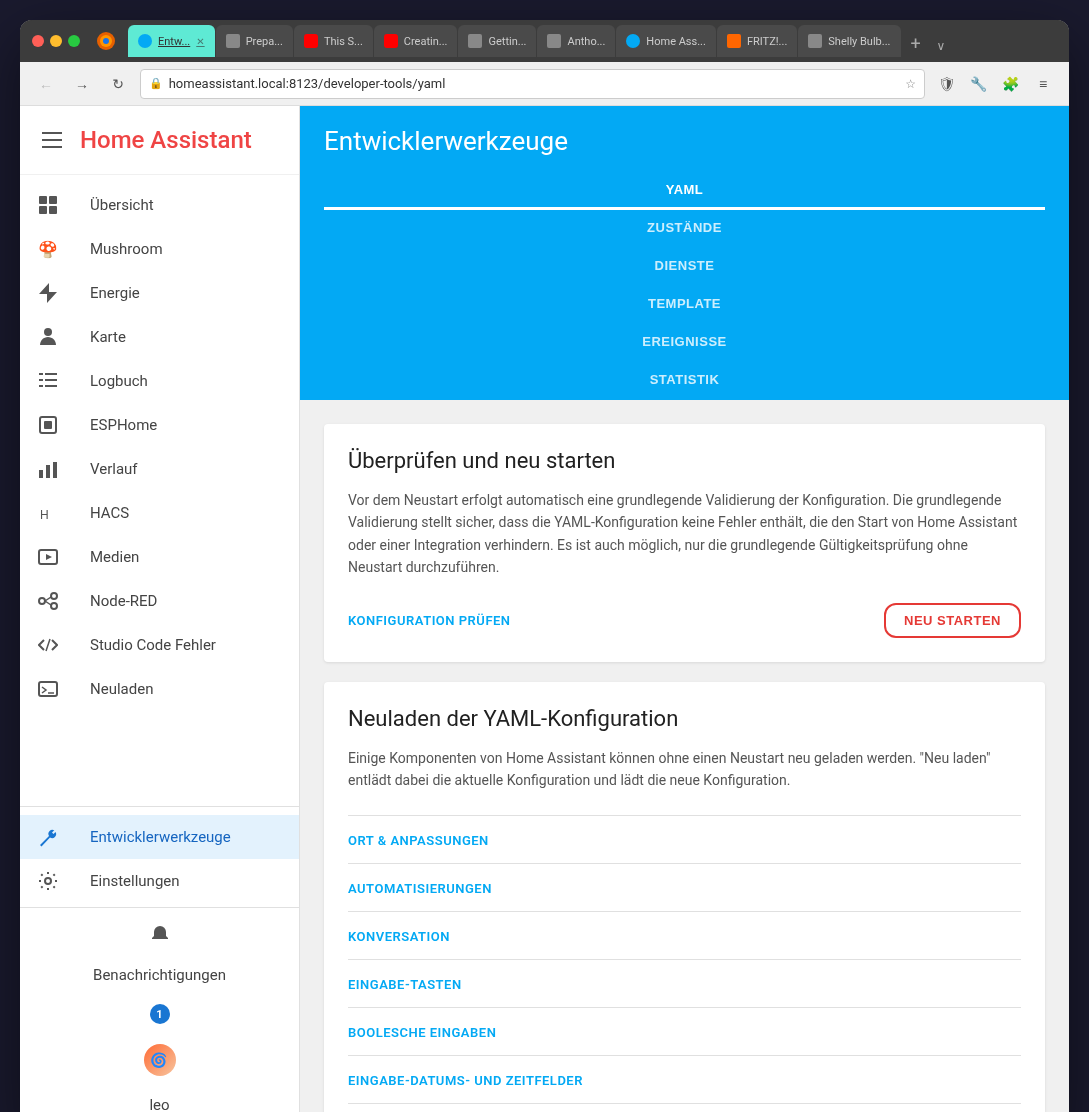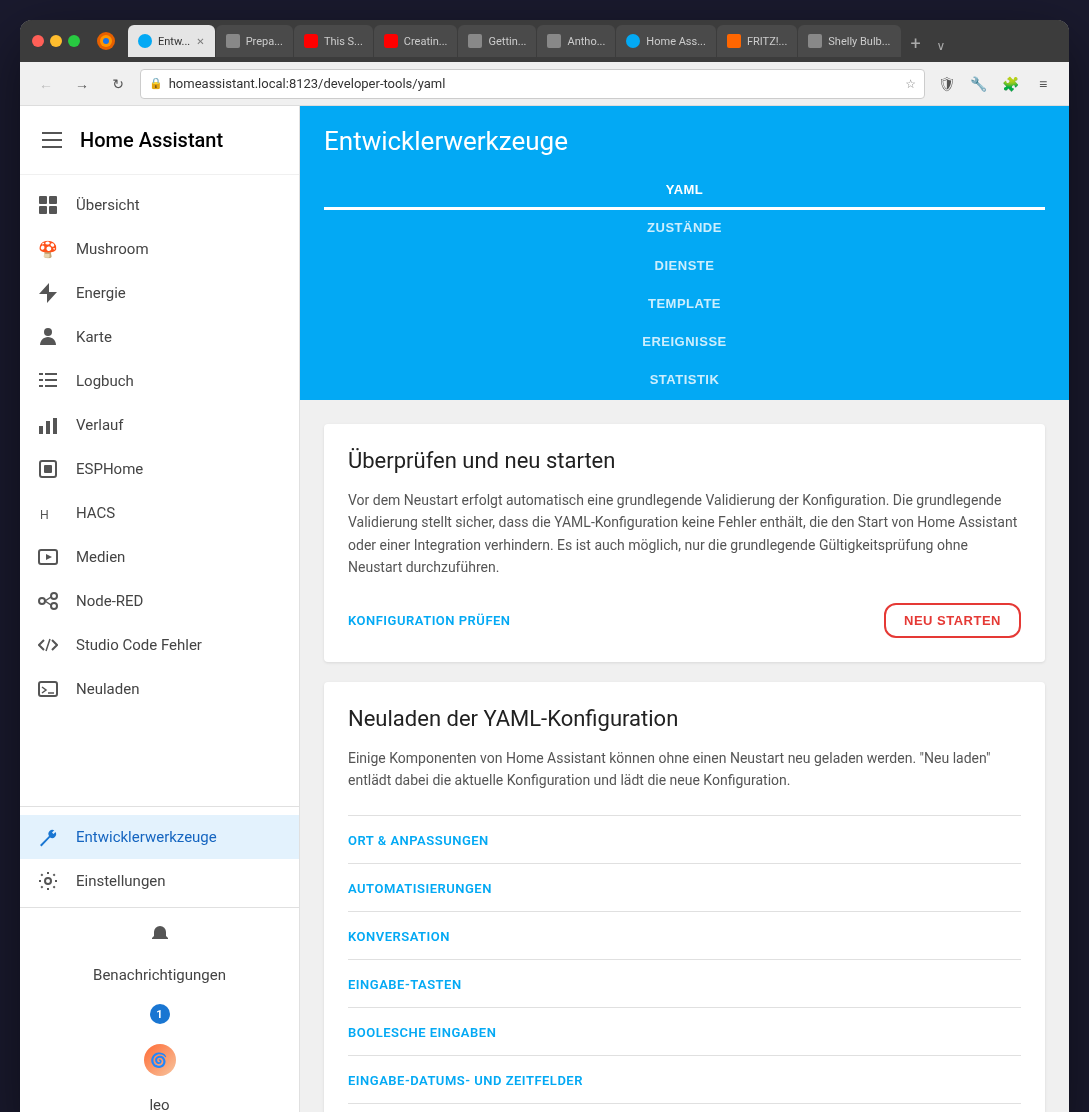--- a/index.html
+++ b/index.html
@@ -71,22 +71,23 @@
       color: #ccc;
       background: #4a4a4a;
       max-width: 140px;
       min-width: 60px;
       white-space: nowrap;
       overflow: hidden;
       text-overflow: ellipsis;
       cursor: pointer;
     }
     .browser-tab.active {
-      background: #e5e5e5;
+      background: #5eead4;
       color: #333;
+      text-decoration: underline;
     }
     .tab-favicon {
       width: 14px;
       height: 14px;
       flex-shrink: 0;
       border-radius: 2px;
     }
     .tab-close {
       margin-left: auto;
       opacity: 0.6;
@@ -196,34 +197,34 @@
       height: 32px;
       background: transparent;
       border: none;
       cursor: pointer;
       display: flex;
       align-items: center;
       justify-content: center;
       color: #555;
     }
     .sidebar-title {
-      font-size: 20px;
+      font-size: 24px;
       font-weight: 500;
-      color: #000000;
+      color: #ef4444;
       text-align: center;
     }
     .sidebar-nav {
       flex: 1;
       padding: 8px 0;
     }
     .nav-item {
       display: flex;
       align-items: center;
       padding: 10px 16px;
-      gap: 16px;
+      gap: 30px;
       cursor: pointer;
       color: #444;
       font-size: 15px;
       transition: background 0.15s;
     }
     .nav-item.active {
       background: #e3f2fd;
       color: #1565c0;
     }
     .nav-item-icon {
@@ -528,37 +529,37 @@
                 <rect x="6" y="7" width="12" height="2"></rect>
                 <rect x="0" y="13" width="4" height="2"></rect>
                 <rect x="6" y="13" width="12" height="2"></rect>
               </svg>
           </span>
           <span class="nav-item-label">Logbuch</span>
         </div>
 
         <div class="nav-item">
           <span class="nav-item-icon">
+            <svg width="20" height="20" viewBox="0 0 20 20" fill="currentColor">
+                <rect x="2" y="2" width="16" height="16" rx="2" fill="none" stroke="currentColor" stroke-width="2"></rect>
+                <rect x="6" y="6" width="8" height="8" rx="1"></rect>
+              </svg>
+          </span>
+          <span class="nav-item-label">ESPHome</span>
+        </div>
+
+        <div class="nav-item">
+          <span class="nav-item-icon">
             <svg width="18" height="18" viewBox="0 0 18 18" fill="currentColor">
                 <rect x="0" y="10" width="4" height="8"></rect>
                 <rect x="7" y="5" width="4" height="13"></rect>
                 <rect x="14" y="2" width="4" height="16"></rect>
               </svg>
           </span>
           <span class="nav-item-label">Verlauf</span>
-        </div>
-
-        <div class="nav-item">
-          <span class="nav-item-icon">
-            <svg width="20" height="20" viewBox="0 0 20 20" fill="currentColor">
-                <rect x="2" y="2" width="16" height="16" rx="2" fill="none" stroke="currentColor" stroke-width="2"></rect>
-                <rect x="6" y="6" width="8" height="8" rx="1"></rect>
-              </svg>
-          </span>
-          <span class="nav-item-label">ESPHome</span>
         </div>
 
         <div class="nav-item">
           <span class="nav-item-icon">
             <svg width="20" height="20" viewBox="0 0 20 20" fill="currentColor">
                 <text x="2" y="16" font-size="12" font-family="sans-serif">H</text>
               </svg>
           </span>
           <span class="nav-item-label">HACS</span>
         </div>

